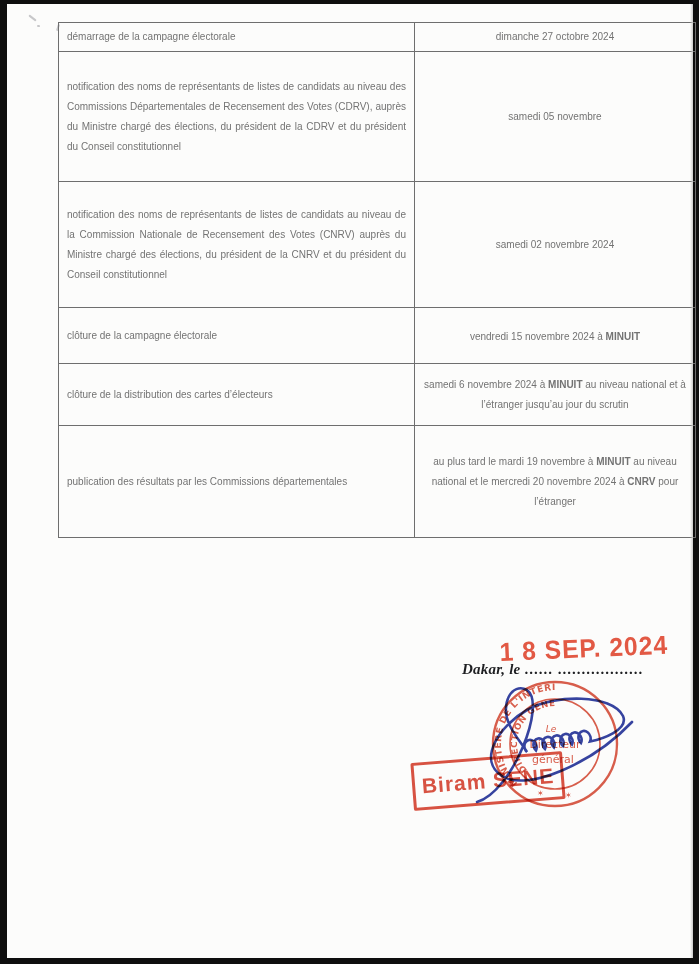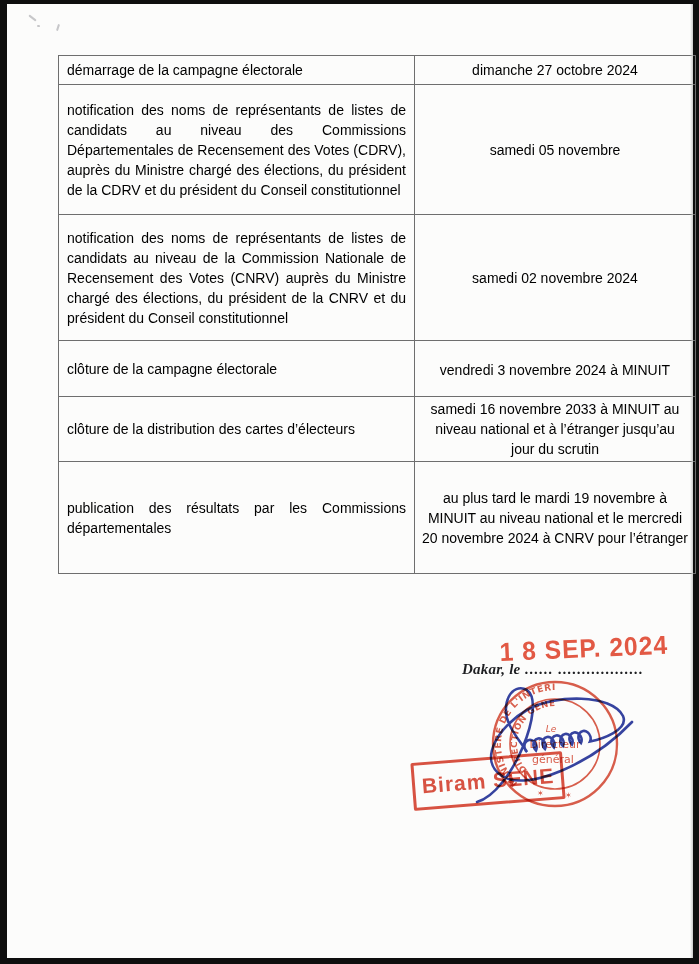--- a/index.html
+++ b/index.html
@@ -8,26 +8,26 @@
   .page{position:absolute;left:7px;top:4px;width:686px;height:954px;background:#fcfcfb;}
   .page::after{content:"";position:absolute;right:0;top:0;bottom:0;width:3px;background:linear-gradient(to left,#c9c9c9,transparent);}
 
   
   .pm{position:absolute;background:#9a9aa0;opacity:.55;border-radius:1px;}
   .pm1{left:21px;top:13px;width:9px;height:2px;transform:rotate(38deg);}
   .pm1b{left:30px;top:21px;width:3px;height:2px;transform:rotate(10deg);}
   .pm2{left:50px;top:20px;width:2px;height:7px;transform:rotate(18deg);}
 
   
-  table.cal{position:absolute;left:51px;top:51px;width:605px;border-collapse:collapse;table-layout:fixed;
-    font-size:14px;line-height:20px;color:#000000;}
+  table.cal{position:absolute;left:51px;top:18px;width:605px;border-collapse:collapse;table-layout:fixed;
+    font-size:10px;line-height:20px;color:#737373;}
   table.cal td{border:1px solid #6e6e6e;vertical-align:middle;overflow:hidden;}
   td.ev{width:339px;text-align:justify;padding:3px 8px 3px 8px;}
   td.dt{width:266px;text-align:center;padding:2px 7px;}
-  td.dt b{font-weight:400;}
+  td.dt b{font-weight:700;}
   tr.r1{height:29px;} tr.r2{height:130px;} tr.r3{height:126px;}
   tr.r4{height:56px;} tr.r5{height:62px;} tr.r6{height:112px;} tr.r7{height:45px;}
   td.dt-top{vertical-align:top;padding-top:5px;}
 
   
   .dakar-line{position:absolute;left:455px;top:657px;font-family:"Liberation Serif", serif;
     font-style:italic;font-weight:700;font-size:15px;color:#1e1f22;letter-spacing:.2px;}
   .dakar-line .dots{font-style:normal;font-weight:700;letter-spacing:1px;}
   .date-stamp{position:absolute;left:492px;top:633px;color:#e4513b;font-weight:700;font-size:26px;
     letter-spacing:1px;transform:rotate(-2.5deg) scaleX(.95);transform-origin:left top;
@@ -58,25 +58,25 @@
         <tr class="r2">
           <td class="ev"><span>notification des noms de représentants de listes de candidats au niveau des Commissions Départementales de Recensement des Votes (CDRV), auprès du Ministre chargé des élections, du président de la CDRV et du président du Conseil constitutionnel</span></td>
           <td class="dt"><span>samedi 05 novembre</span><b></b><span></span></td>
         </tr>
         <tr class="r3">
           <td class="ev"><span>notification des noms de représentants de listes de candidats au niveau de la Commission Nationale de Recensement des Votes (CNRV) auprès du Ministre chargé des élections, du président de la CNRV et du président du Conseil constitutionnel</span></td>
           <td class="dt"><span>samedi 02 novembre 2024</span><b></b><span></span></td>
         </tr>
         <tr class="r4">
           <td class="ev"><span>clôture de la campagne électorale</span></td>
-          <td class="dt dt-top"><span>vendredi 3 novembre 2024 à </span><b>MINUIT</b><span></span></td>
+          <td class="dt dt-top"><span>vendredi 15 novembre 2024 à </span><b>MINUIT</b><span></span></td>
         </tr>
         <tr class="r5">
           <td class="ev"><span>clôture de la distribution des cartes d’électeurs</span></td>
-          <td class="dt"><span>samedi 16 novembre 2033 à </span><b>MINUIT</b><span> au niveau national et à l’étranger jusqu’au jour du scrutin</span></td>
+          <td class="dt"><span>samedi 6 novembre 2024 à </span><b>MINUIT</b><span> au niveau national et à l’étranger jusqu’au jour du scrutin</span></td>
         </tr>
         <tr class="r6">
           <td class="ev"><span>publication des résultats par les Commissions départementales</span></td>
           <td class="dt"><span>au plus tard le mardi 19 novembre à </span><b>MINUIT</b><span> au niveau national et le mercredi 20 novembre 2024 à </span><b>CNRV</b><span> pour l’étranger</span></td>
         </tr>
       </tbody>
     </table>
 
     <div class="dakar-line"><span>Dakar, le</span> <span class="dots">...... ..................</span></div>
 

